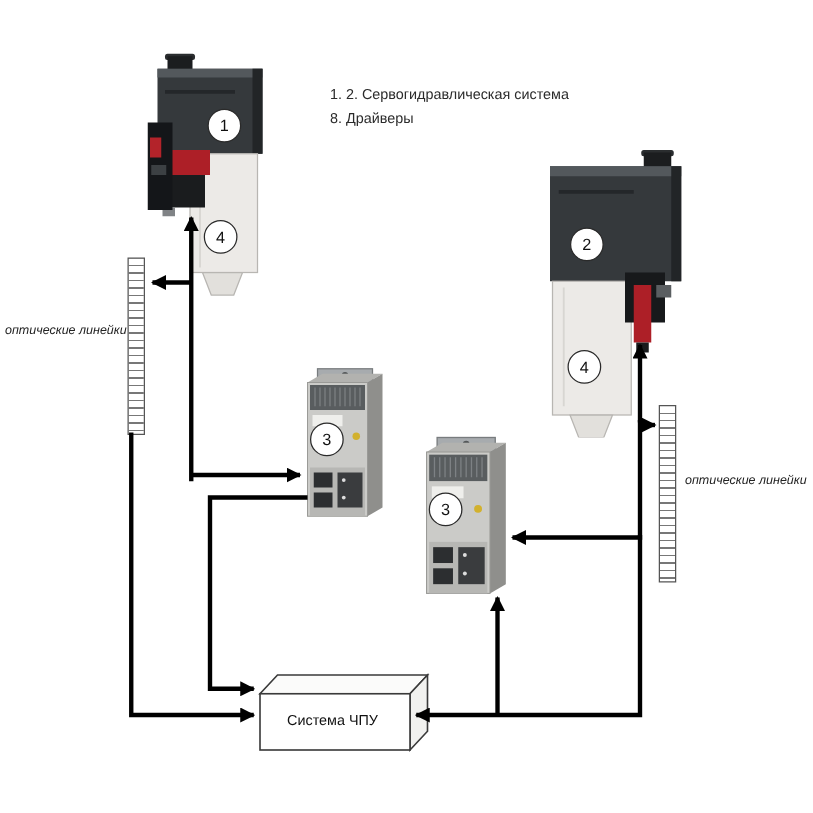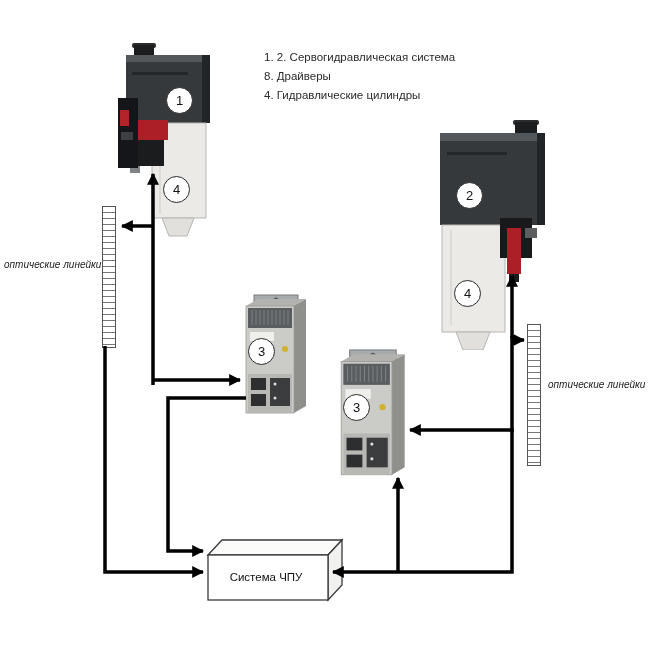--- a/index.html
+++ b/index.html
@@ -1,19 +1,19 @@
 <!DOCTYPE html>
 <html><head>
 <meta charset="utf-8">
 <style>
   * { margin:0; padding:0; box-sizing:border-box; }
   html,body { background:#fff; }
   body { font-family:"Liberation Sans", sans-serif; }
   .canvas { position:relative; width:650px; height:650px; background:#fff; overflow:hidden; }
-  .legend { position:absolute; left:264px; top:48px; font-size:11.5px; color:#2b2b2b; line-height:19px; }
+  .legend { position:absolute; left:264px; top:67px; font-size:11.5px; color:#2b2b2b; line-height:19px; }
   .legend div { white-space:nowrap; }
   .badge {
     position:absolute; width:27px; height:27px; border-radius:50%;
     background:#fff; border:1px solid #2a2a2a;
     display:flex; align-items:center; justify-content:center;
     font-size:13px; color:#111; z-index:30;
   }
   .ruler {
     position:absolute; width:14px; height:142px; background-color:#fff;
     border:1px solid #555; z-index:5;
@@ -30,21 +30,20 @@
   svg.wires { position:absolute; left:0; top:0; z-index:20; pointer-events:none; }
 </style>
 </head>
 <body>
 
 <div class="canvas">
 
   <div class="legend">
     <div>1. 2. Сервогидравлическая система</div>
     <div>8. Драйверы</div>
-    <div>4. Гидравлические цилиндры</div>
   </div>
 
   <div class="ruler" style="left:102px; top:206px;"></div>
   <div class="ruler" style="left:527px; top:324px;"></div>
   <div class="side-label" style="left:4px; top:259px;">оптические линейки</div>
   <div class="side-label" style="left:548px; top:379px;">оптические линейки</div>
 
   <svg class="dev" style="left:118px; top:42px;" width="100" height="200" viewBox="0 0 100 200">
     <rect x="14" y="1" width="24" height="5" rx="2" fill="#2a2d2f"></rect>
     <rect x="16" y="3" width="20" height="12" fill="#1b1d1f"></rect>

